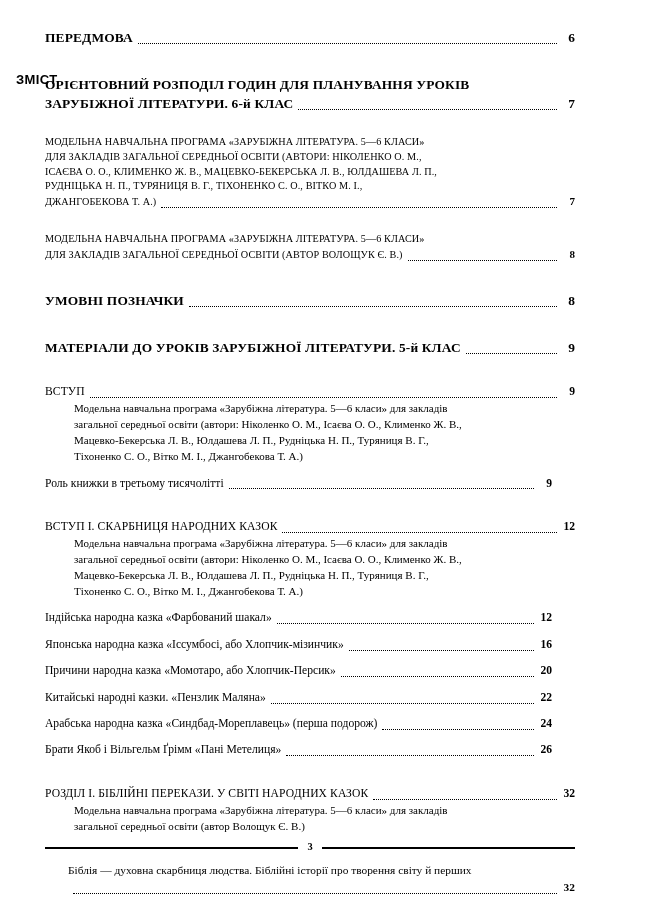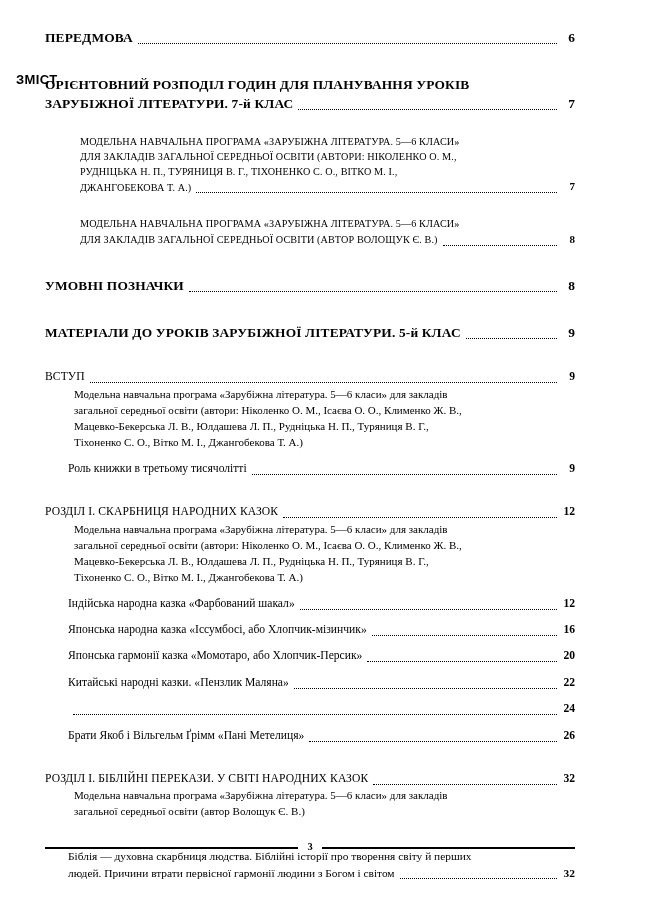--- a/index.html
+++ b/index.html
@@ -85,21 +85,20 @@
     line-height: 1.42;
     white-space: nowrap;
   }
 
   
   .h2-block {
     margin-top: 22px;
     font-size: 10.2px;
     letter-spacing: 0.1px;
     line-height: 1.45;
-    margin-left: 35px;
   }
   .h2-block .plain {
     white-space: nowrap;
   }
   .h2-block .row .pg { font-size: 11px; font-weight: bold; }
 
   
   .sec {
     margin-top: 26px;
     font-size: 11.6px;
@@ -110,21 +109,20 @@
   .sec .note {
     font-size: 11px;
     line-height: 1.46;
     margin-top: 0;
     margin-left: 29px;
   }
   .sec .note div { white-space: nowrap; }
 
   
   .entry {
-    margin-left: 23px;
     width: calc(100% - 23px);
     font-size: 11.6px;
     line-height: 1.5;
     margin-top: 10px;
   }
   .entry .pg { font-weight: bold; }
   .entry-tight { margin-top: 9px; }
 
   .entry-para {
     margin-left: 23px;
@@ -173,29 +171,30 @@
       <div class="row h1">
         <span class="txt">ПЕРЕДМОВА</span>
         <span class="leader"></span>
         <span class="pg">6</span>
       </div>
     </div>
 
     <div class="h1-wrap h1-multi">
       <div class="firstline">ОРІЄНТОВНИЙ РОЗПОДІЛ ГОДИН ДЛЯ ПЛАНУВАННЯ УРОКІВ</div>
       <div class="row h1">
-        <span class="txt">ЗАРУБІЖНОЇ ЛІТЕРАТУРИ. 7-й КЛАС</span>
+        <span class="txt">ЗАРУБІЖНОЇ ЛІТЕРАТУРИ. 6-й КЛАС</span>
         <span class="leader"></span>
         <span class="pg">7</span>
       </div>
     </div>
 
     <div class="h2-block">
       <div class="plain">МОДЕЛЬНА НАВЧАЛЬНА ПРОГРАМА «ЗАРУБІЖНА ЛІТЕРАТУРА. 5—6 КЛАСИ»</div>
       <div class="plain">ДЛЯ ЗАКЛАДІВ ЗАГАЛЬНОЇ СЕРЕДНЬОЇ ОСВІТИ (АВТОРИ: НІКОЛЕНКО О. М.,</div>
+      <div class="plain">ІСАЄВА О. О., КЛИМЕНКО Ж. В., МАЦЕВКО-БЕКЕРСЬКА Л. В., ЮЛДАШЕВА Л. П.,</div>
       <div class="plain">РУДНІЦЬКА Н. П., ТУРЯНИЦЯ В. Г., ТІХОНЕНКО С. О., ВІТКО М. І.,</div>
       <div class="row">
         <span class="txt">ДЖАНГОБЕКОВА Т. А.)</span>
         <span class="leader"></span>
         <span class="pg">7</span>
       </div>
     </div>
 
     <div class="h2-block">
       <div class="plain">МОДЕЛЬНА НАВЧАЛЬНА ПРОГРАМА «ЗАРУБІЖНА ЛІТЕРАТУРА. 5—6 КЛАСИ»</div>
@@ -237,21 +236,21 @@
     </div>
 
     <div class="row entry">
       <span class="txt">Роль книжки в третьому тисячолітті</span>
       <span class="leader"></span>
       <span class="pg">9</span>
     </div>
 
     <div class="sec">
       <div class="row head">
-        <span class="txt">РОЗДІЛ І. СКАРБНИЦЯ НАРОДНИХ КАЗОК</span>
+        <span class="txt">ВСТУП І. СКАРБНИЦЯ НАРОДНИХ КАЗОК</span>
         <span class="leader"></span>
         <span class="pg">12</span>
       </div>
       <div class="note">
         <div>Модельна навчальна програма «Зарубіжна література. 5—6 класи» для закладів</div>
         <div>загальної середньої освіти (автори: Ніколенко О. М., Ісаєва О. О., Клименко Ж. В.,</div>
         <div>Мацевко-Бекерська Л. В., Юлдашева Л. П., Рудніцька Н. П., Туряниця В. Г.,</div>
         <div>Тіхоненко С. О., Вітко М. І., Джангобекова Т. А.)</div>
       </div>
     </div>
@@ -260,30 +259,31 @@
       <span class="txt">Індійська народна казка «Фарбований шакал»</span>
       <span class="leader"></span>
       <span class="pg">12</span>
     </div>
     <div class="row entry entry-tight">
       <span class="txt">Японська народна казка «Іссумбосі, або Хлопчик-мізинчик»</span>
       <span class="leader"></span>
       <span class="pg">16</span>
     </div>
     <div class="row entry entry-tight">
-      <span class="txt">Японська гармонії казка «Момотаро, або Хлопчик-Персик»</span>
+      <span class="txt">Причини народна казка «Момотаро, або Хлопчик-Персик»</span>
       <span class="leader"></span>
       <span class="pg">20</span>
     </div>
     <div class="row entry entry-tight">
       <span class="txt">Китайські народні казки. «Пензлик Маляна»</span>
       <span class="leader"></span>
       <span class="pg">22</span>
     </div>
     <div class="row entry entry-tight">
+      <span class="txt">Арабська народна казка «Синдбад-Мореплавець» (перша подорож)</span>
       <span class="leader"></span>
       <span class="pg">24</span>
     </div>
     <div class="row entry entry-tight">
       <span class="txt">Брати Якоб і Вільгельм Ґрімм «Пані Метелиця»</span>
       <span class="leader"></span>
       <span class="pg">26</span>
     </div>
 
     <div class="sec">
@@ -294,21 +294,20 @@
       </div>
       <div class="note">
         <div>Модельна навчальна програма «Зарубіжна література. 5—6 класи» для закладів</div>
         <div>загальної середньої освіти (автор Волощук Є. В.)</div>
       </div>
     </div>
 
     <div class="entry-para">
       <div class="l1">Біблія — духовна скарбниця людства. Біблійні історії про творення світу й перших</div>
       <div class="row">
-        <span class="txt">людей. Причини втрати первісної гармонії людини з Богом і світом</span>
         <span class="leader"></span>
         <span class="pg">32</span>
       </div>
     </div>
 
   </div>
 
   <div class="footer">
     <div class="rule"></div>
     <div class="folio">3</div>

